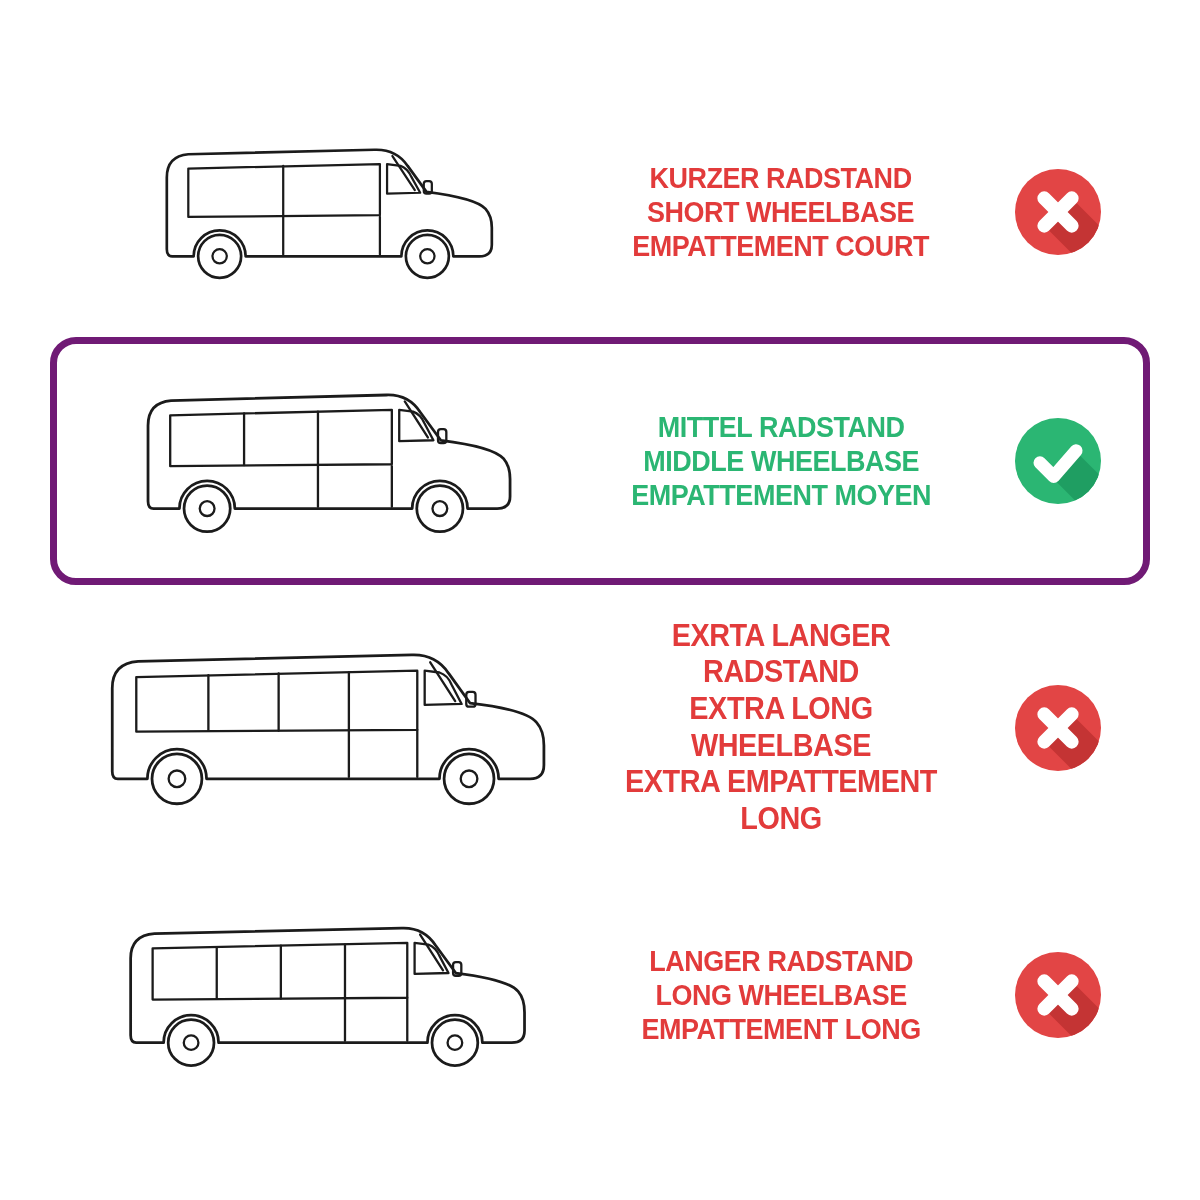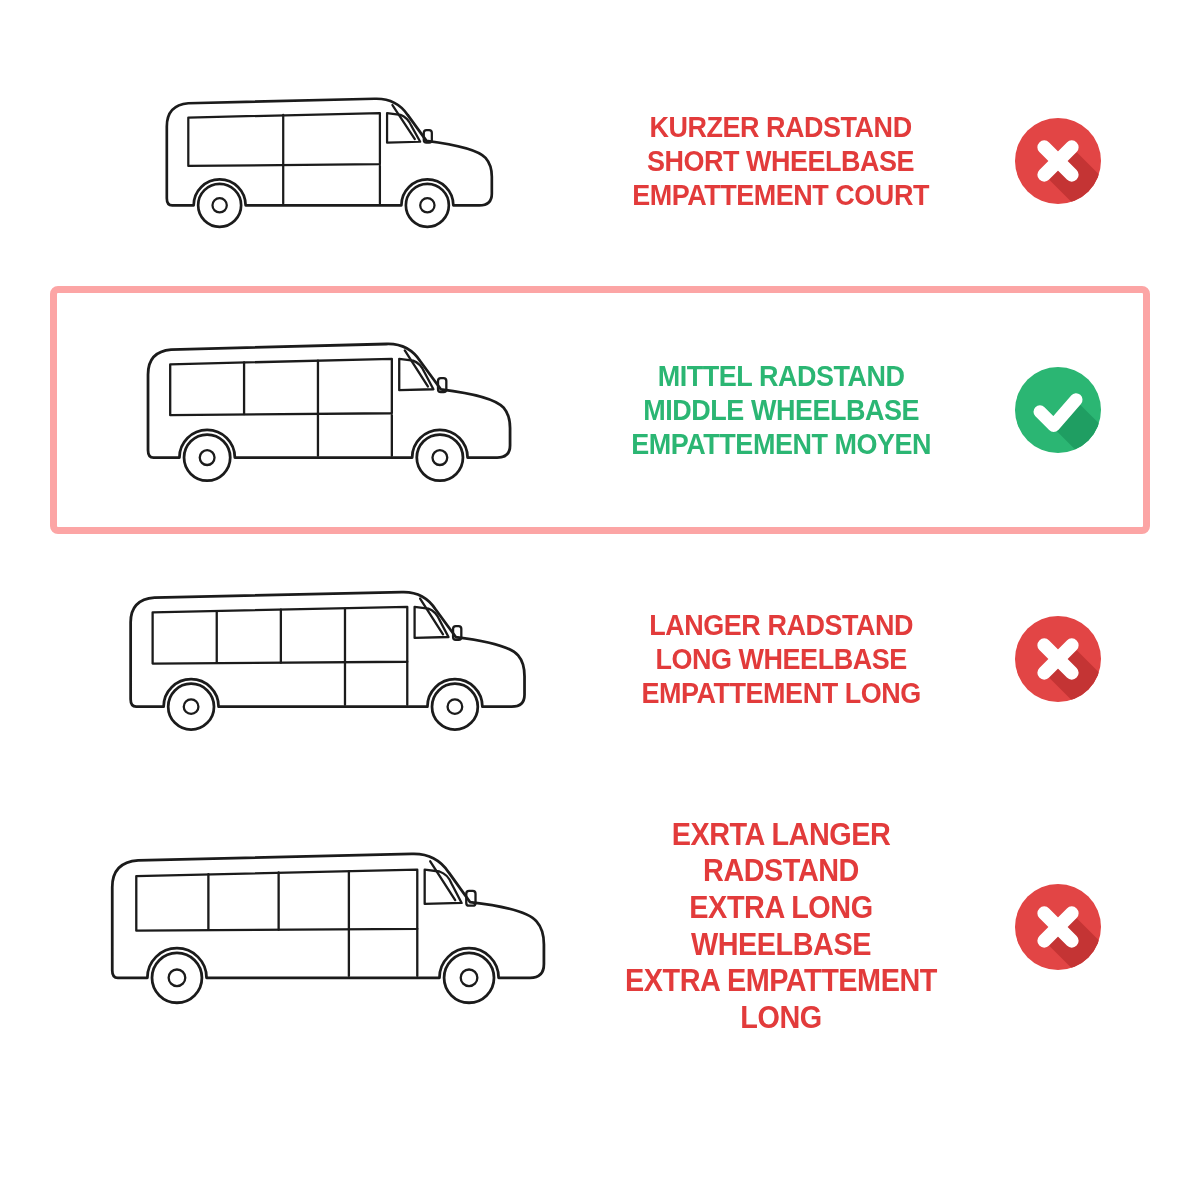--- a/index.html
+++ b/index.html
@@ -1,25 +1,25 @@
 <!DOCTYPE html>
 <html><head>
 <meta charset="utf-8">
 <style>
   * { margin:0; padding:0; box-sizing:border-box; }
   html, body { width:1200px; height:1200px; background:#ffffff; font-family:"Liberation Sans", sans-serif; overflow:hidden; }
-  .page { position:relative; width:1200px; height:1200px; padding-top:36px; }
+  .page { position:relative; width:1200px; height:1200px; padding-top:87px; }
   .row { display:flex; align-items:center; margin:0 57px; height:250px; }
   .van-col { width:532px; display:flex; justify-content:center; align-items:center; }
   .text-col { flex:1; display:flex; justify-content:center; align-items:center; }
   .label-lines { text-align:center; font-weight:700; font-size:29px; line-height:1.18; letter-spacing:-0.5px; transform:scaleX(0.93); text-transform:uppercase; }
   .icon-col { width:170px; display:flex; justify-content:center; align-items:center; }
   .red-text { color:#E23B3B; }
   .green-text { color:#2BB673; }
-  .highlight-box { border:7px solid #fca5a5; border-radius:8px; margin:0 50px; padding:22px 0; }
+  .highlight-box { border:7px solid #701a75; border-radius:26px; margin:0 50px; padding:22px 0; }
   .highlight-box .row { margin:0; height:190px; }
   .row-extra-long { height:285px; }
   .row-extra-long .label-lines { font-size:31px; }
   .van-svg path, .van-svg line, .van-svg rect, .van-svg circle { stroke:#1B1B1B; fill:none; stroke-linejoin:round; stroke-linecap:round; }
   .van-svg .wheel-outer { fill:#ffffff; }
   .logo { position:absolute; right:44px; bottom:26px; font-weight:700; font-size:48px; letter-spacing:-1px; color:#1A1A1A; }
   .logo .logo-red { color:#8B1E24; }
   .logo .reg { font-size:13px; vertical-align:30px; letter-spacing:0; margin-left:1px; }
 </style>
 </head>
@@ -96,20 +96,57 @@
               </clipPath>
             </defs>
           <circle cx="50" cy="50" r="50" fill="#2BB673"></circle>
           <path clip-path="url(#clip-check-2)" d="M44 70 L72 40 L126 94 L98 124 Z" fill="#1F9E62"></path>
           <path d="M29 52 L45 68 L71 38" stroke="#FFFFFF" stroke-width="15" stroke-linecap="round" stroke-linejoin="round" fill="none"></path>
         </svg>
       </div>
     </div>
   </div>
 
+  <div class="row row-extra-long">
+    <div class="van-col">
+      <svg class="van-svg" width="500" height="171" viewBox="0 0 540 185">
+        <path stroke-width="3" d="M 80,148 L 48,148 Q 42,148 42,140 L 42,50 Q 42,23 70,21 L 366,14 Q 392,13 406,34 L 429,66 Q 490,73 501,87 Q 509,96 509,112 L 509,133 Q 509,148 494,148 L 460,148 A 32,32 0 0 0 396,148 L 144,148 A 32,32 0 0 0 80,148 Z"></path>
+        <path stroke-width="2.5" d="M 68,38 L 372,31 L 372,95 L 68,97 Z"></path>
+        <path stroke-width="2.5" d="M 146,36 L 146,96 M 222,34 L 222,96 M 298,33 L 298,95"></path>
+        <path stroke-width="2.5" d="M 372,95 L 372,146 M 298,95 L 298,146"></path>
+        <path stroke-width="2.5" d="M 380,31 L 396,33 Q 405,36 409,46 L 420,67 L 380,68 Z"></path>
+        <path stroke-width="2.5" d="M 386,22 L 413,64"></path>
+        <rect stroke-width="2.5" x="425" y="54" width="10" height="16" rx="3"></rect>
+        <circle class="wheel-outer" stroke-width="3" cx="112" cy="148" r="27"></circle>
+        <circle stroke-width="2.5" cx="112" cy="148" r="9"></circle>
+        <circle class="wheel-outer" stroke-width="3" cx="428" cy="148" r="27"></circle>
+        <circle stroke-width="2.5" cx="428" cy="148" r="9"></circle>
+      </svg>
+    </div>
+    <div class="text-col">
+      <div class="label-lines red-text">
+        <div>EXRTA LANGER RADSTAND</div>
+        <div>EXTRA LONG WHEELBASE</div>
+        <div>EXTRA EMPATTEMENT LONG</div>
+      </div>
+    </div>
+    <div class="icon-col">
+      <svg width="86" height="86" viewBox="0 0 100 100">
+        <defs>
+            <clipPath id="clip-cross-4">
+              <circle cx="50" cy="50" r="50"></circle>
+            </clipPath>
+          </defs>
+        <circle cx="50" cy="50" r="50" fill="#E24545"></circle>
+        <path clip-path="url(#clip-cross-4)" d="M34 66 L66 34 L122 90 L90 122 Z" fill="#C43434"></path>
+        <path d="M34 34 L66 66 M66 34 L34 66" stroke="#FFFFFF" stroke-width="16" stroke-linecap="round" fill="none"></path>
+      </svg>
+    </div>
+  </div>
+
   <div class="row">
     <div class="van-col">
       <svg class="van-svg" width="458" height="158" viewBox="0 0 500 172">
         <path stroke-width="3" d="M 76,138 L 46,138 Q 40,138 40,130 L 40,46 Q 40,21 66,19 L 336,13 Q 360,12 373,32 L 395,62 Q 452,69 463,82 Q 470,90 470,105 L 470,125 Q 470,138 456,138 L 424,138 A 30,30 0 0 0 364,138 L 136,138 A 30,30 0 0 0 76,138 Z"></path>
         <path stroke-width="2.5" d="M 64,35 L 342,29 L 342,89 L 64,91 Z"></path>
         <path stroke-width="2.5" d="M 134,34 L 134,90 M 204,32 L 204,90 M 274,31 L 274,89"></path>
         <path stroke-width="2.5" d="M 342,89 L 342,136 M 274,89 L 274,136"></path>
         <path stroke-width="2.5" d="M 350,29 L 365,31 Q 373,34 377,43 L 387,62 L 350,63 Z"></path>
         <path stroke-width="2.5" d="M 356,20 L 381,59"></path>
         <rect stroke-width="2.5" x="392" y="50" width="9" height="15" rx="3"></rect>
@@ -133,51 +170,14 @@
               <circle cx="50" cy="50" r="50"></circle>
             </clipPath>
           </defs>
         <circle cx="50" cy="50" r="50" fill="#E24545"></circle>
         <path clip-path="url(#clip-cross-3)" d="M34 66 L66 34 L122 90 L90 122 Z" fill="#C43434"></path>
         <path d="M34 34 L66 66 M66 34 L34 66" stroke="#FFFFFF" stroke-width="16" stroke-linecap="round" fill="none"></path>
       </svg>
     </div>
   </div>
 
-  <div class="row row-extra-long">
-    <div class="van-col">
-      <svg class="van-svg" width="500" height="171" viewBox="0 0 540 185">
-        <path stroke-width="3" d="M 80,148 L 48,148 Q 42,148 42,140 L 42,50 Q 42,23 70,21 L 366,14 Q 392,13 406,34 L 429,66 Q 490,73 501,87 Q 509,96 509,112 L 509,133 Q 509,148 494,148 L 460,148 A 32,32 0 0 0 396,148 L 144,148 A 32,32 0 0 0 80,148 Z"></path>
-        <path stroke-width="2.5" d="M 68,38 L 372,31 L 372,95 L 68,97 Z"></path>
-        <path stroke-width="2.5" d="M 146,36 L 146,96 M 222,34 L 222,96 M 298,33 L 298,95"></path>
-        <path stroke-width="2.5" d="M 372,95 L 372,146 M 298,95 L 298,146"></path>
-        <path stroke-width="2.5" d="M 380,31 L 396,33 Q 405,36 409,46 L 420,67 L 380,68 Z"></path>
-        <path stroke-width="2.5" d="M 386,22 L 413,64"></path>
-        <rect stroke-width="2.5" x="425" y="54" width="10" height="16" rx="3"></rect>
-        <circle class="wheel-outer" stroke-width="3" cx="112" cy="148" r="27"></circle>
-        <circle stroke-width="2.5" cx="112" cy="148" r="9"></circle>
-        <circle class="wheel-outer" stroke-width="3" cx="428" cy="148" r="27"></circle>
-        <circle stroke-width="2.5" cx="428" cy="148" r="9"></circle>
-      </svg>
-    </div>
-    <div class="text-col">
-      <div class="label-lines red-text">
-        <div>EXRTA LANGER RADSTAND</div>
-        <div>EXTRA LONG WHEELBASE</div>
-        <div>EXTRA EMPATTEMENT LONG</div>
-      </div>
-    </div>
-    <div class="icon-col">
-      <svg width="86" height="86" viewBox="0 0 100 100">
-        <defs>
-            <clipPath id="clip-cross-4">
-              <circle cx="50" cy="50" r="50"></circle>
-            </clipPath>
-          </defs>
-        <circle cx="50" cy="50" r="50" fill="#E24545"></circle>
-        <path clip-path="url(#clip-cross-4)" d="M34 66 L66 34 L122 90 L90 122 Z" fill="#C43434"></path>
-        <path d="M34 34 L66 66 M66 34 L34 66" stroke="#FFFFFF" stroke-width="16" stroke-linecap="round" fill="none"></path>
-      </svg>
-    </div>
-  </div>
-
 
 </div>
 
 </body></html>

